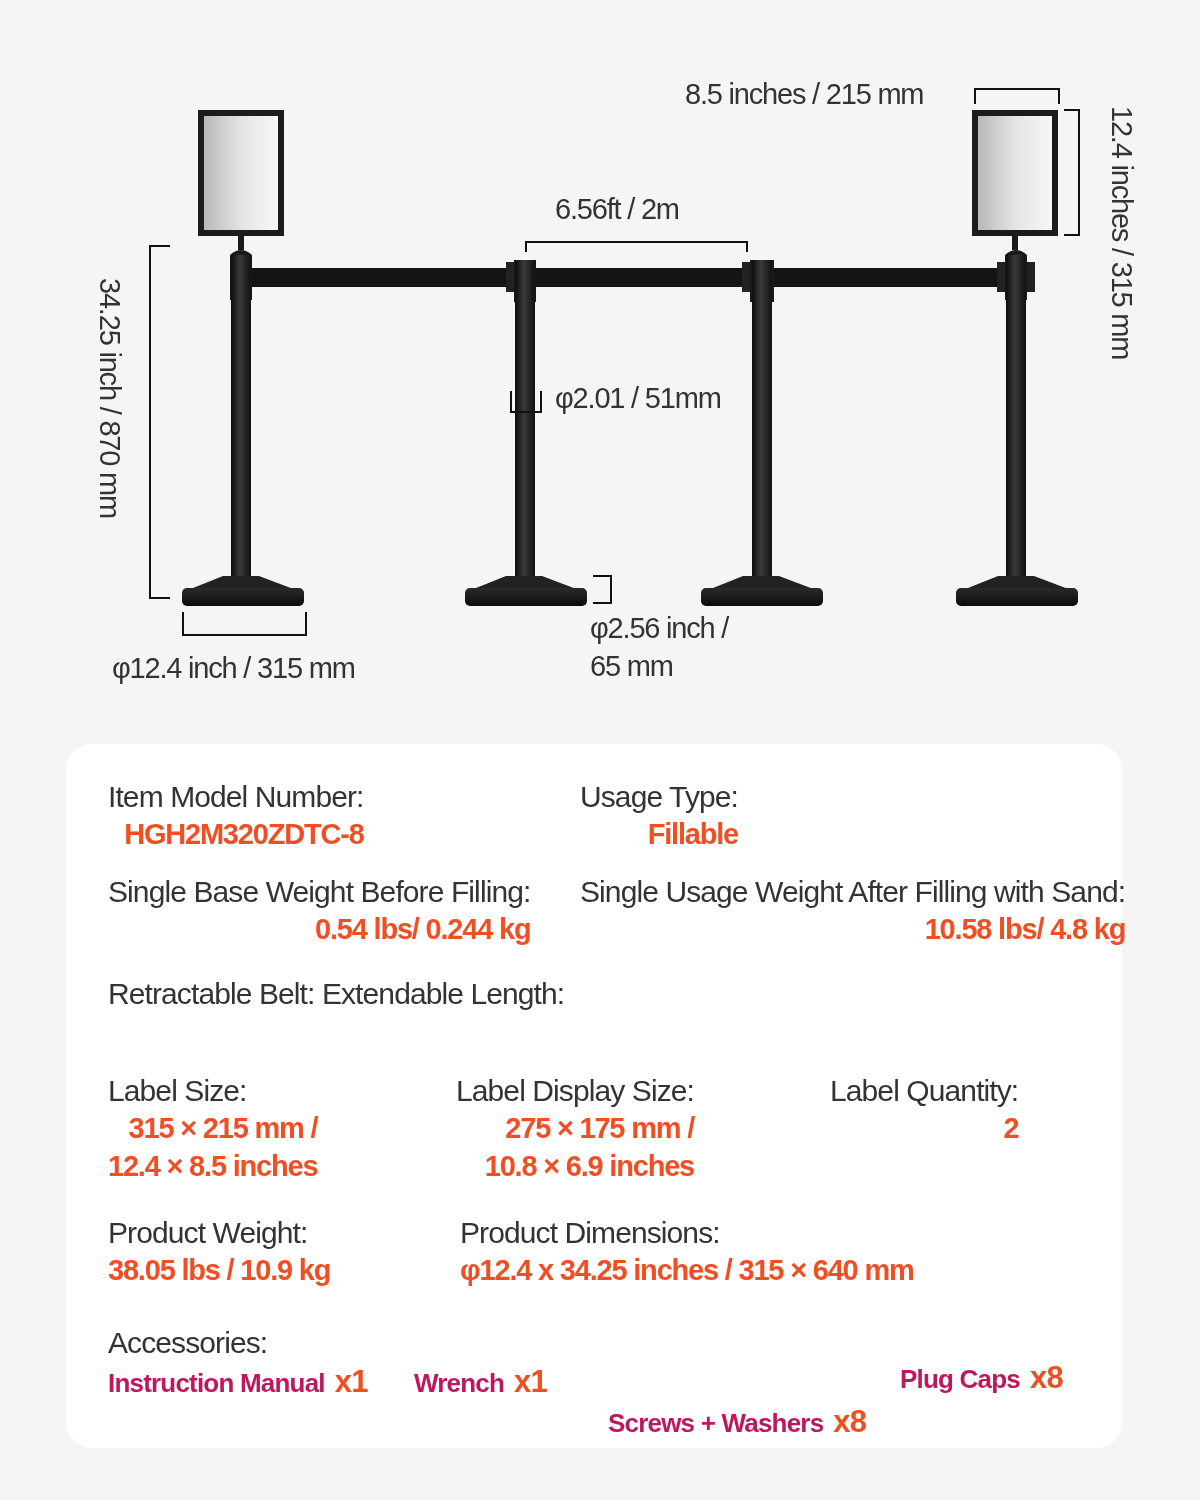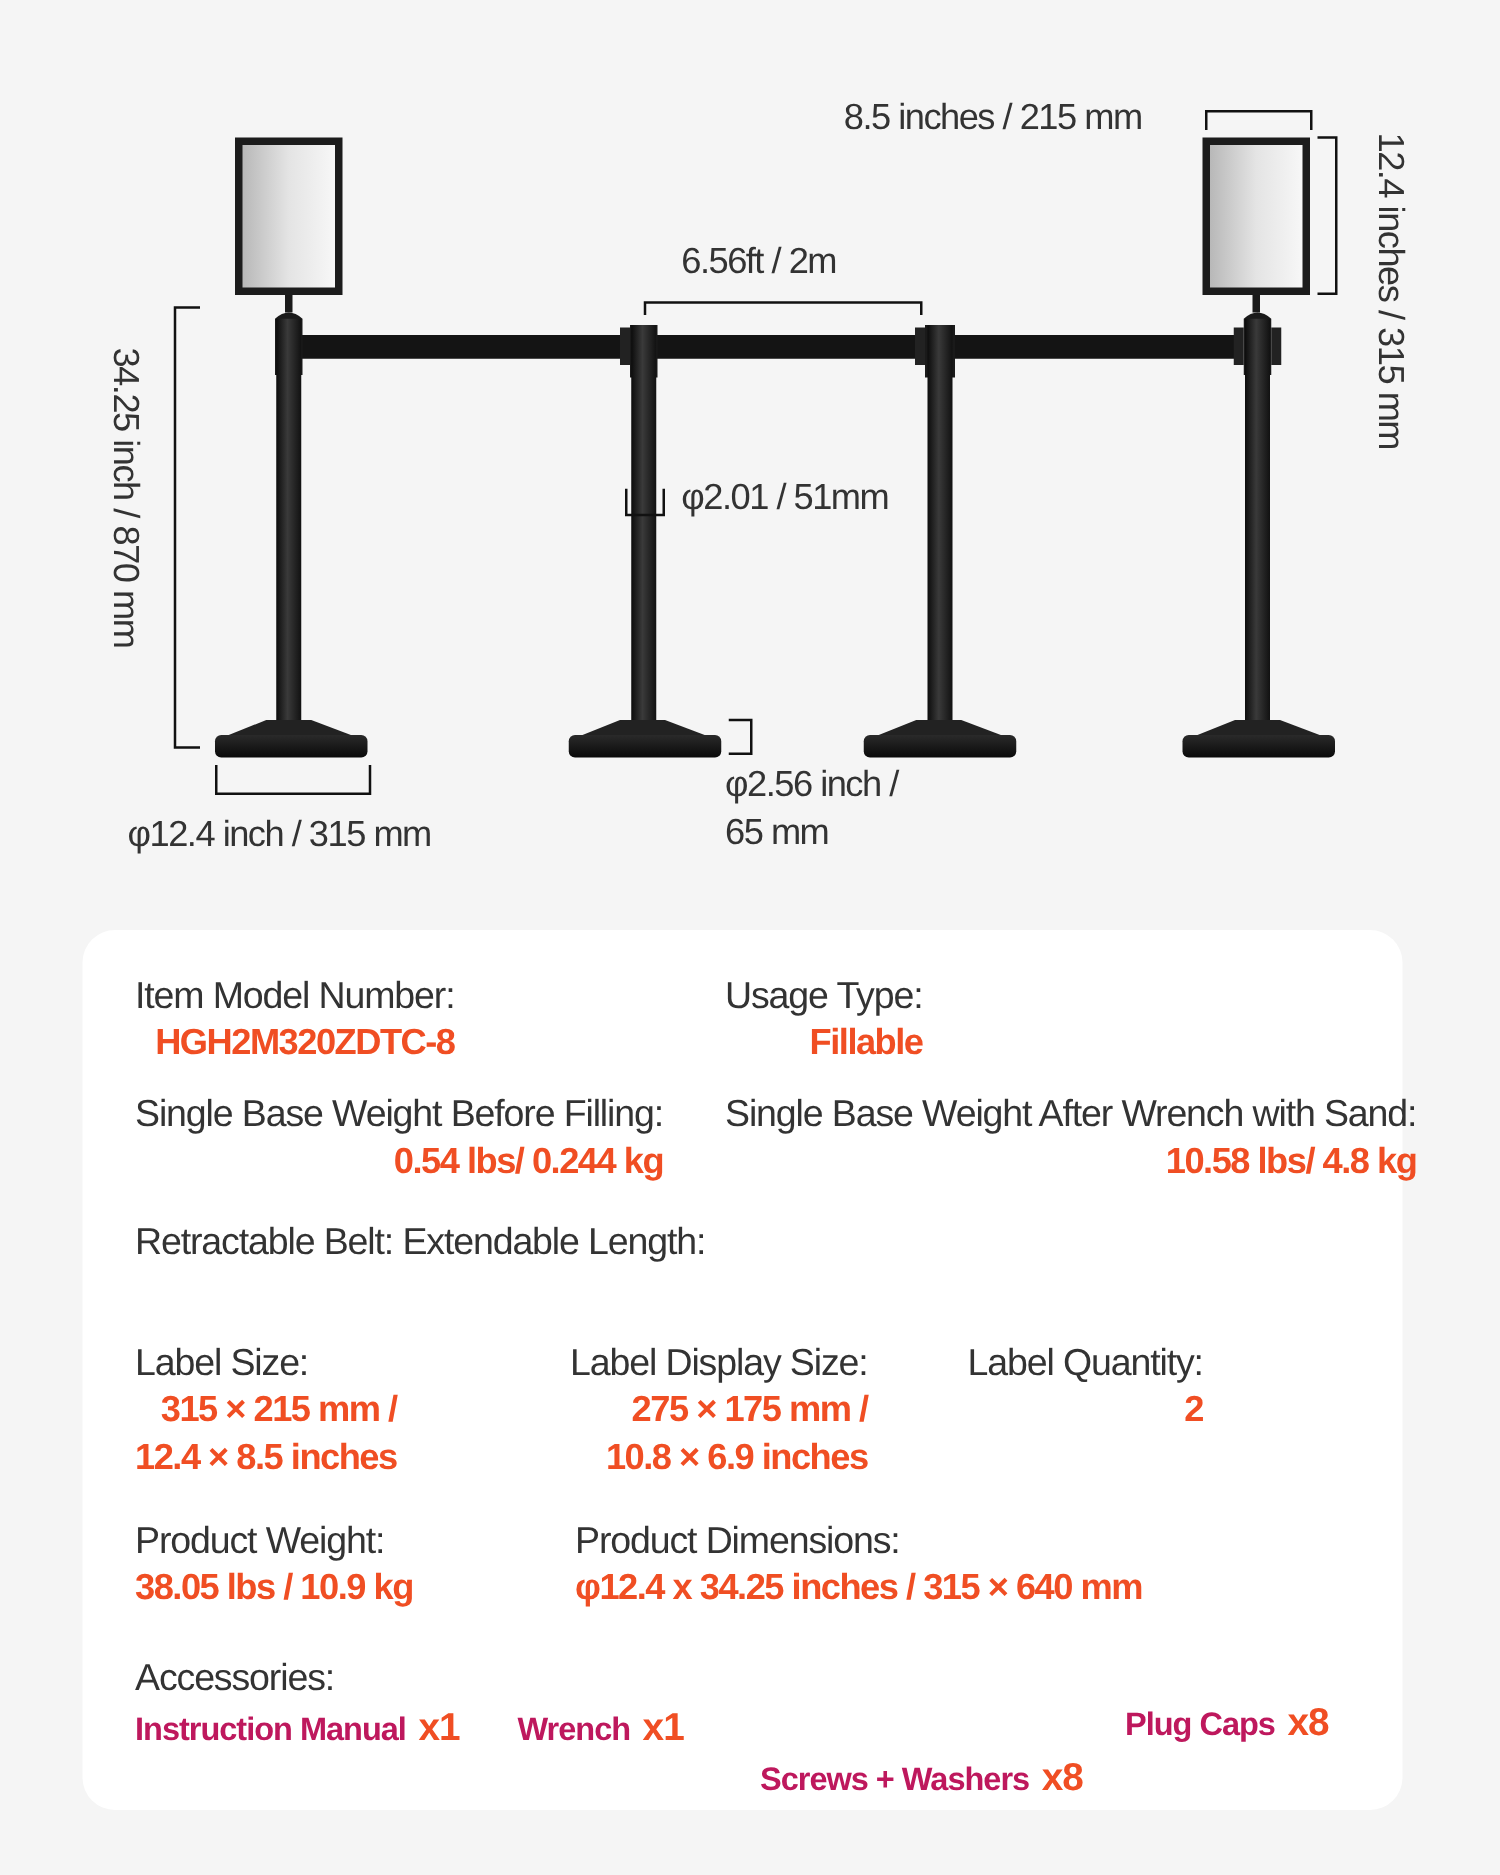--- a/index.html
+++ b/index.html
@@ -4,21 +4,21 @@
 <style>
   html, body { margin: 0; padding: 0; }
   body {
     width: 1200px; height: 1500px;
     background: #f5f5f5;
     font-family: "Liberation Sans", "DejaVu Sans", sans-serif;
     color: #333333;
     position: relative;
     overflow: hidden;
   }
-  #diagram { position: absolute; left: 8px; top: 0; width: 988px; height: 740px; }
+  #diagram { position: absolute; left: 18px; top: 0; width: 988px; height: 740px; }
   .dim-text {
     position: absolute;
     font-size: 29px;
     letter-spacing: -1.2px;
     color: #333333;
     white-space: nowrap;
     font-family: "Liberation Sans", sans-serif;
   }
   .vert {
     transform-origin: left top;
@@ -159,39 +159,39 @@
   <div class="field" style="left:514px; top:34px;">
     <div class="label">Usage Type:</div>
     <div class="value">Fillable</div>
   </div>
 
   <div class="field" style="left:42px; top:129px;">
     <div class="label">Single Base Weight Before Filling:</div>
     <div class="value">0.54 lbs/ 0.244 kg</div>
   </div>
   <div class="field" style="left:514px; top:129px;">
-    <div class="label">Single Base Weight After Wrench with Sand:</div>
+    <div class="label">Single Usage Weight After Filling with Sand:</div>
     <div class="value">10.58 lbs/ 4.8 kg</div>
   </div>
 
   <div class="field" style="left:42px; top:231px;">
     <div class="label">Retractable Belt: Extendable Length:</div>
   </div>
 
   <div class="field" style="left:42px; top:328px;">
     <div class="label">Label Size:</div>
     <div class="value">315 × 215 mm /</div>
     <div class="value">12.4 × 8.5 inches</div>
   </div>
   <div class="field" style="left:390px; top:328px;">
     <div class="label">Label Display Size:</div>
     <div class="value">275 × 175 mm /</div>
     <div class="value">10.8 × 6.9 inches</div>
   </div>
-  <div class="field" style="left:708px; top:328px;">
+  <div class="field" style="left:764px; top:328px;">
     <div class="label">Label Quantity:</div>
     <div class="value">2</div>
   </div>
 
   <div class="field" style="left:42px; top:470px;">
     <div class="label">Product Weight:</div>
     <div class="value">38.05 lbs / 10.9 kg</div>
   </div>
   <div class="field" style="left:394px; top:470px;">
     <div class="label">Product Dimensions:</div>

